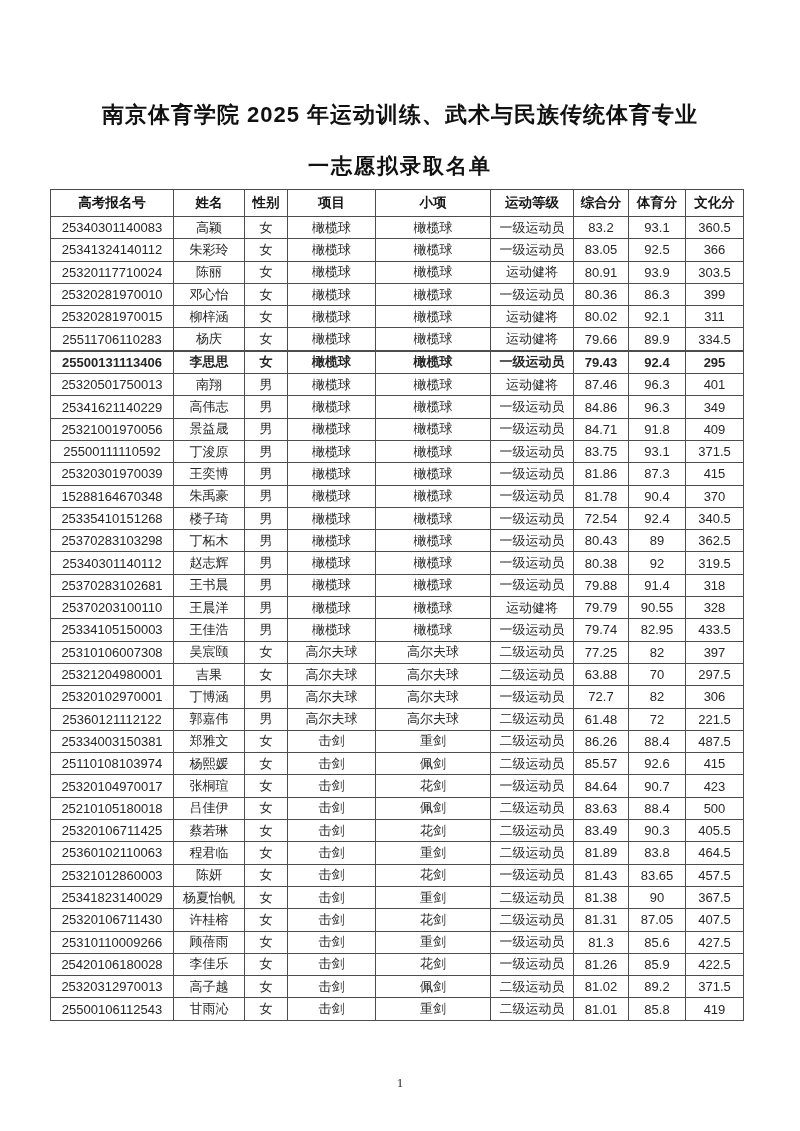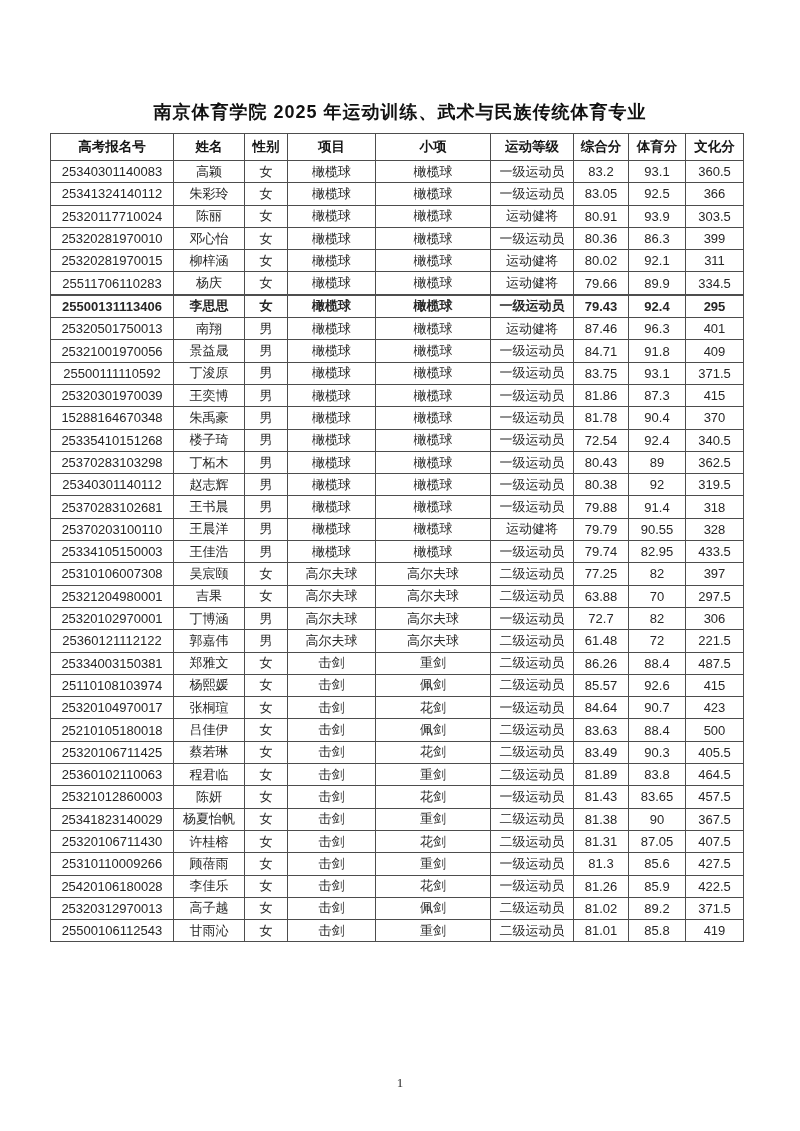--- a/index.html
+++ b/index.html
@@ -18,21 +18,21 @@
     background:
       radial-gradient(ellipse 120% 100% at 50% 40%, rgba(255,255,255,0) 80%, rgba(120,130,145,0.10) 100%),
       #ffffff;
     box-sizing: border-box;
   }
   .title-block {
     padding-top: 100px;
     text-align: center;
   }
   .title-line1 {
-    font-size: 18px;
+    font-size: 22px;
     font-weight: bold;
     letter-spacing: 1px;
     color: #111;
   }
   .title-line2 {
     margin-top: 22px;
     font-size: 21px;
     font-weight: bold;
     letter-spacing: 2px;
     color: #111;
@@ -76,20 +76,21 @@
     color: #2b2b2b;
   }
 </style>
 </head>
 <body>
 
 <div class="page">
 
   <div class="title-block">
     <div class="title-line1">南京体育学院 2025 年运动训练、武术与民族传统体育专业</div>
+    <div class="title-line2">一志愿拟录取名单</div>
   </div>
 
   <table class="roster">
     <colgroup>
         <col style="width: 123px;">
         <col style="width: 71px;">
         <col style="width: 43px;">
         <col style="width: 88px;">
         <col style="width: 115px;">
         <col style="width: 83px;">
@@ -193,20 +194,31 @@
           <td>南翔</td>
           <td>男</td>
           <td>橄榄球</td>
           <td>橄榄球</td>
           <td>运动健将</td>
           <td>87.46</td>
           <td>96.3</td>
           <td>401</td>
         </tr>
         <tr>
+          <td>25341621140229</td>
+          <td>高伟志</td>
+          <td>男</td>
+          <td>橄榄球</td>
+          <td>橄榄球</td>
+          <td>一级运动员</td>
+          <td>84.86</td>
+          <td>96.3</td>
+          <td>349</td>
+        </tr>
+        <tr>
           <td>25321001970056</td>
           <td>景益晟</td>
           <td>男</td>
           <td>橄榄球</td>
           <td>橄榄球</td>
           <td>一级运动员</td>
           <td>84.71</td>
           <td>91.8</td>
           <td>409</td>
         </tr>

